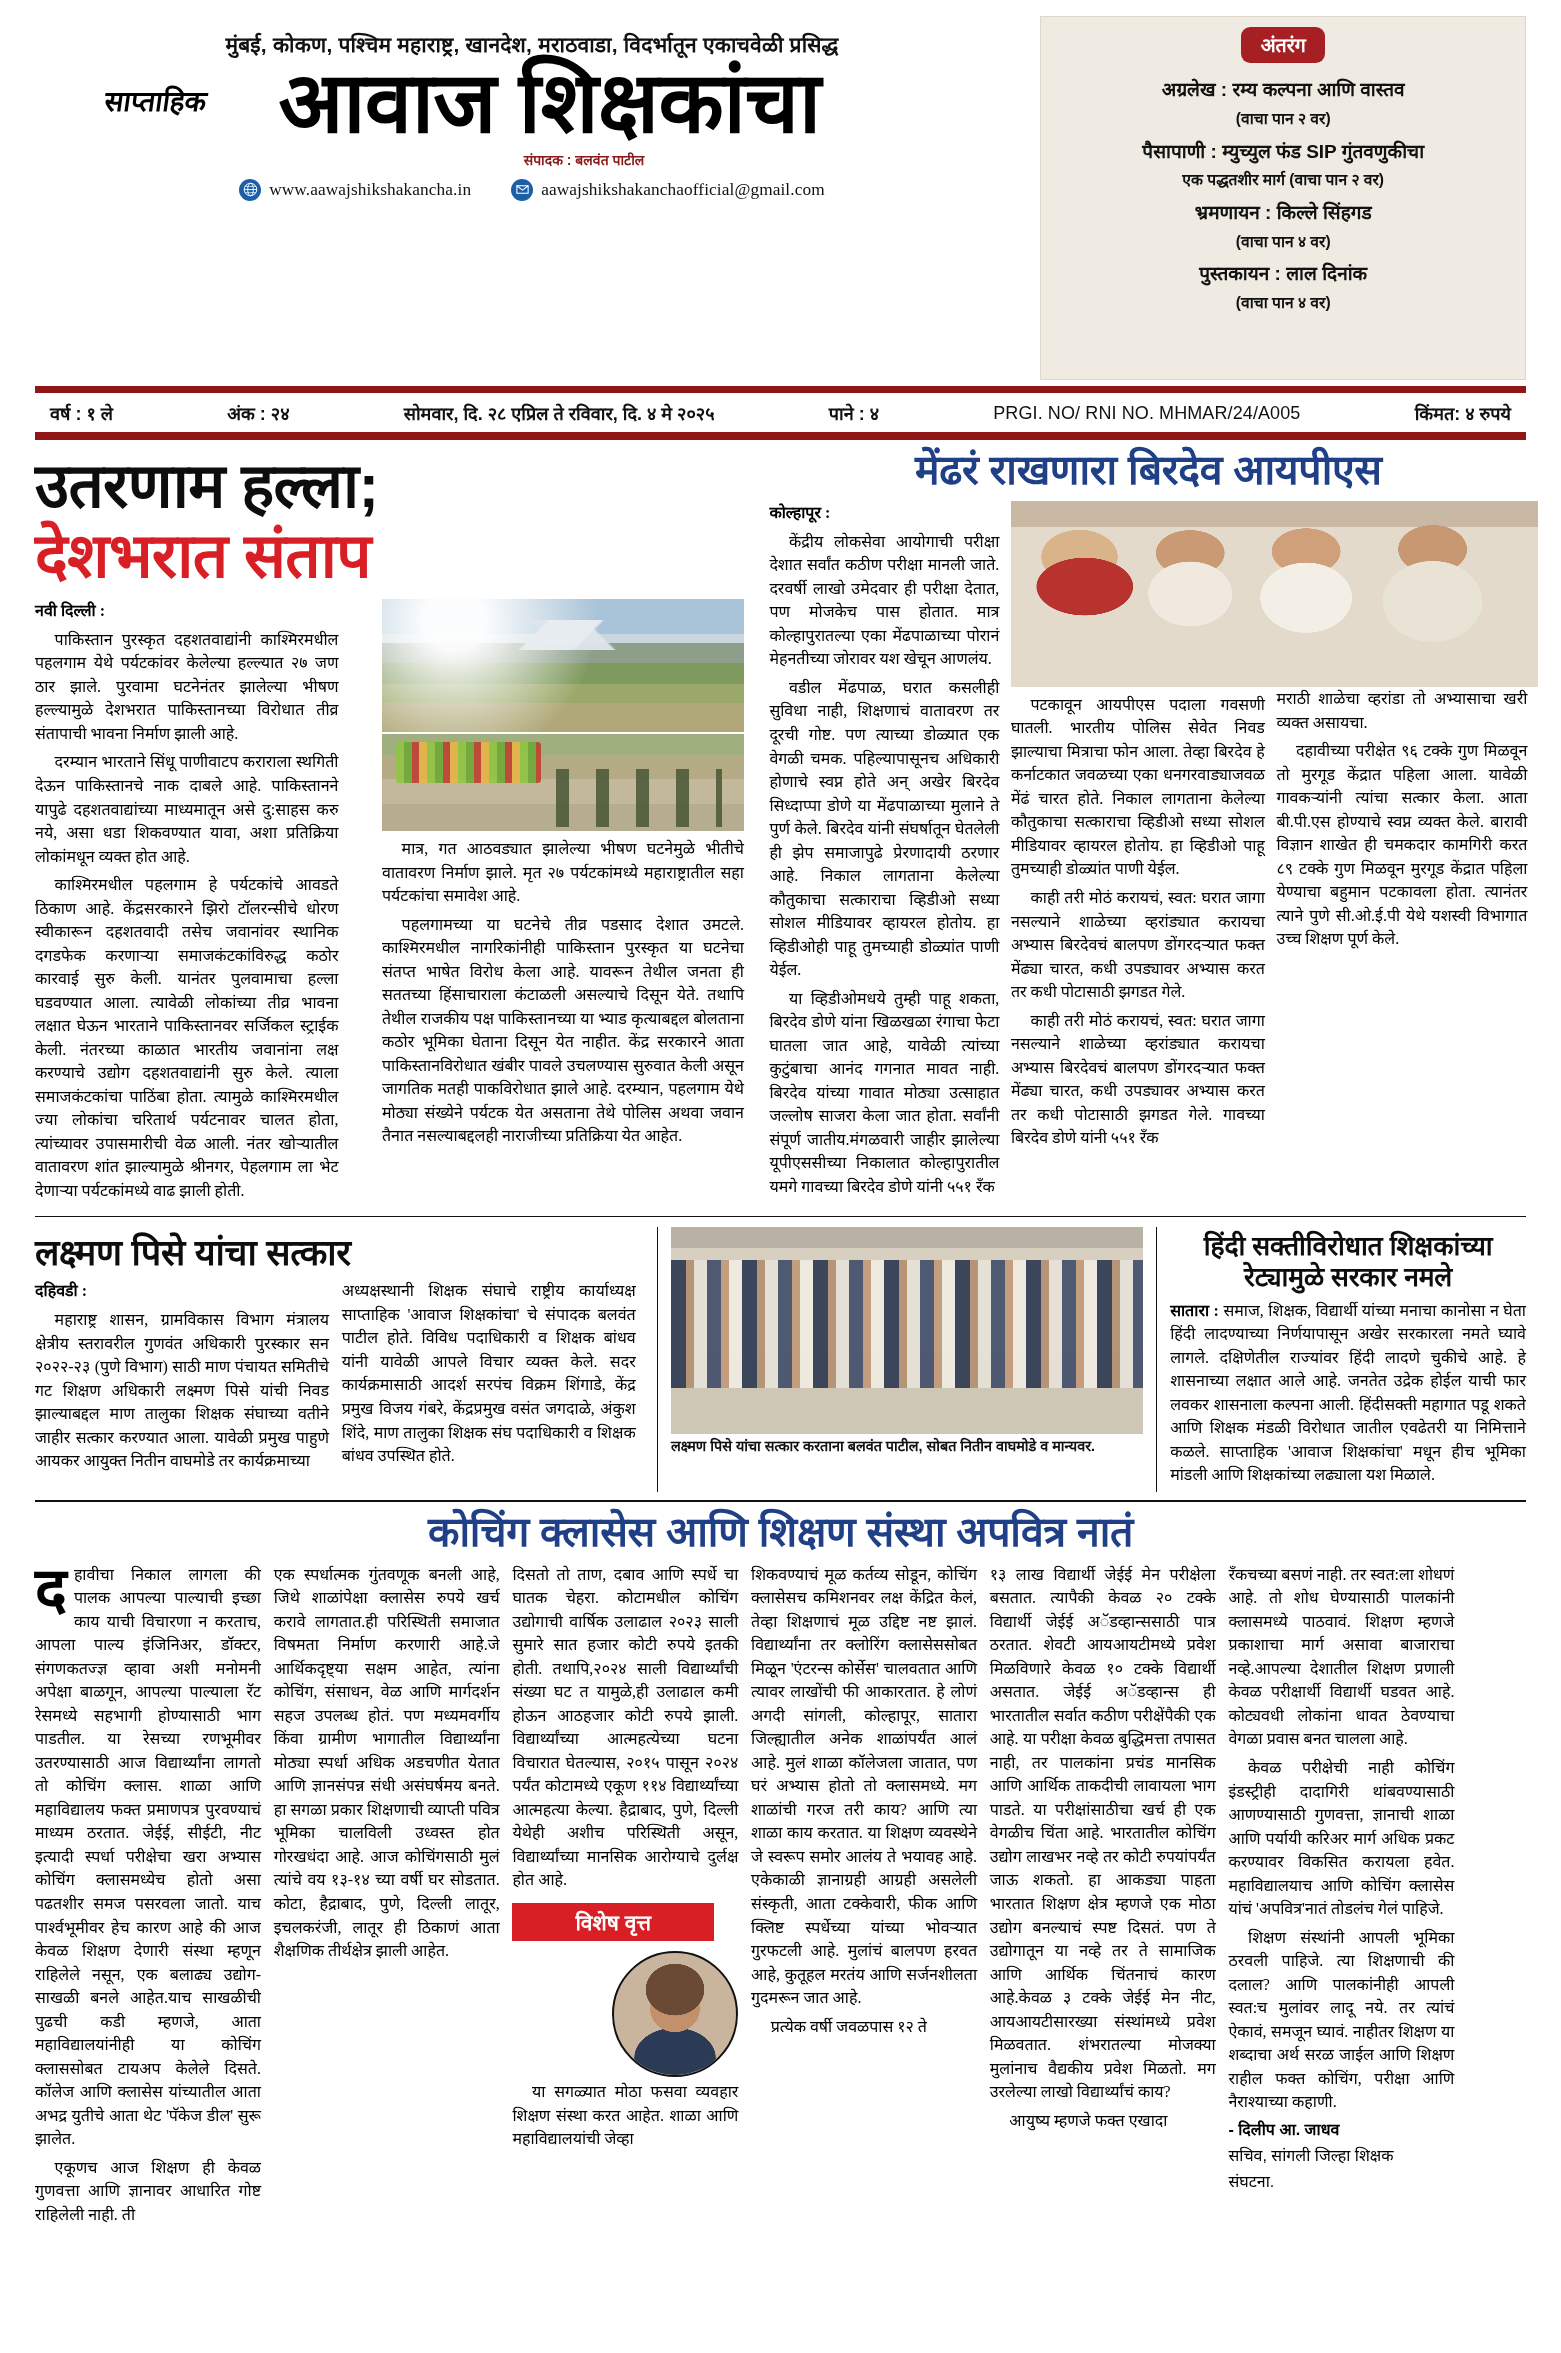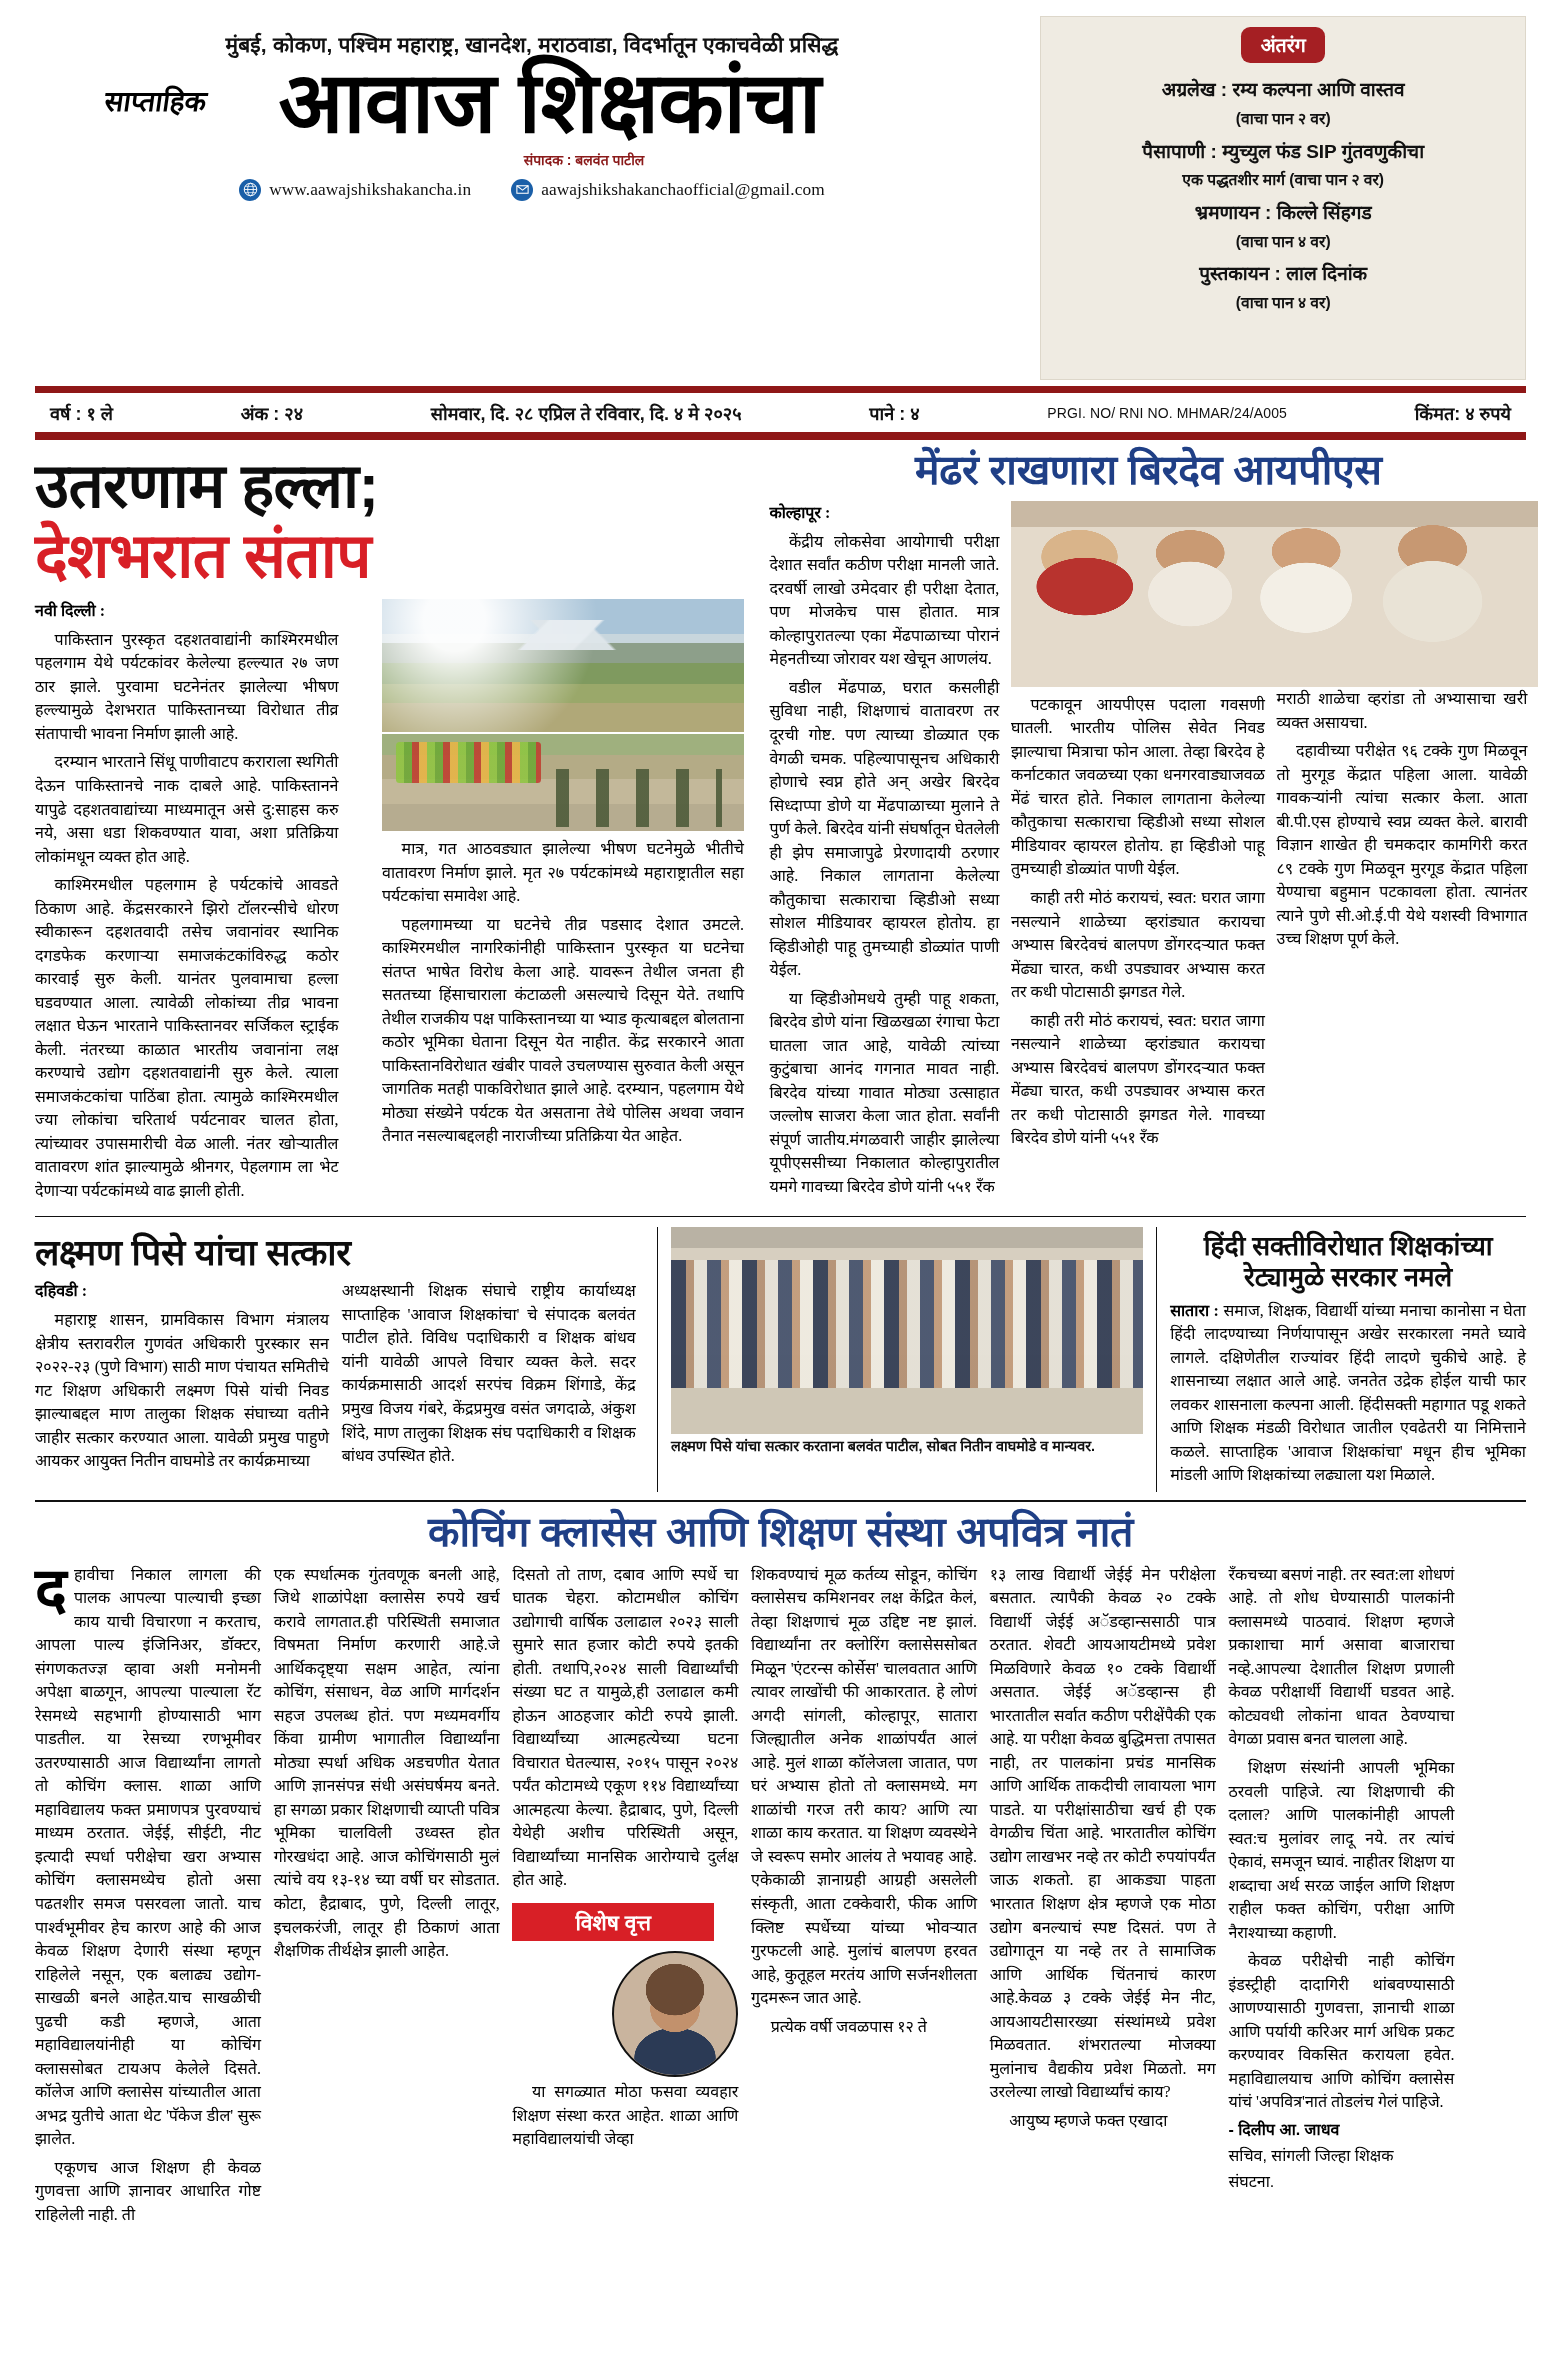--- a/index.html
+++ b/index.html
@@ -72,21 +72,21 @@
   }
 
   
   .rule-thick{height:7.5px;background:#8f1717;margin:5.8px 35px 0 35px;}
   .infobar{
     display:flex;align-items:center;justify-content:space-between;
     margin:0 35px;padding:8px 15px 7px 15px;box-sizing:border-box;
     font-family:"Liberation Sans","DejaVu Sans",sans-serif;
     font-size:18px;font-weight:700;color:#111;
   }
-  .infobar .prgi{font-size:14px;font-weight:400;letter-spacing:0.1px;}
+  .infobar .prgi{font-size:18px;font-weight:400;letter-spacing:0.1px;}
   .rule-thick2{height:7.5px;background:#8f1717;margin:0 35px;}
 
   
   .content{padding:0 35px;box-sizing:border-box;width:1561px;}
   .toprow{display:flex;margin-top:5.8px;}
   .colA{width:709px;}
   .vdiv{width:1.7px;background:#111;margin:0 12.7px;align-self:stretch;}
   .colB{width:769px;}
 
   .head-black{
@@ -433,22 +433,22 @@
         <div style="width:12.7px;"></div>
 
         <div style="width:226px;">
           <p class="bt noind">१३ लाख विद्यार्थी जेईई मेन परीक्षेला बसतात. त्यापैकी केवळ २० टक्के विद्यार्थी जेईई अॅडव्हान्ससाठी पात्र ठरतात. शेवटी आयआयटीमध्ये प्रवेश मिळविणारे केवळ १० टक्के विद्यार्थी असतात. जेईई अॅडव्हान्स ही भारतातील सर्वात कठीण परीक्षेंपैकी एक आहे. या परीक्षा केवळ बुद्धिमत्ता तपासत नाही, तर पालकांना प्रचंड मानसिक आणि आर्थिक ताकदीची लावायला भाग पाडते. या परीक्षांसाठीचा खर्च ही एक वेगळीच चिंता आहे. भारतातील कोचिंग उद्योग लाखभर नव्हे तर कोटी रुपयांपर्यंत जाऊ शकतो. हा आकड्या पाहता भारतात शिक्षण क्षेत्र म्हणजे एक मोठा उद्योग बनल्याचं स्पष्ट दिसतं. पण ते उद्योगातून या नव्हे तर ते सामाजिक आणि आर्थिक चिंतनाचं कारण आहे.केवळ ३ टक्के जेईई मेन नीट, आयआयटीसारख्या संस्थांमध्ये प्रवेश मिळवतात. शंभरातल्या मोजक्या मुलांनाच वैद्यकीय प्रवेश मिळतो. मग उरलेल्या लाखो विद्यार्थ्यांचं काय?</p>
           <p class="bt">आयुष्य म्हणजे फक्त एखादा</p>
         </div>
         <div style="width:12.7px;"></div>
 
         <div style="width:226px;">
           <p class="bt noind">रँकचच्या बसणं नाही. तर स्वत:ला शोधणं आहे. तो शोध घेण्यासाठी पालकांनी क्लासमध्ये पाठवावं. शिक्षण म्हणजे प्रकाशाचा मार्ग असावा बाजाराचा नव्हे.आपल्या देशातील शिक्षण प्रणाली केवळ परीक्षार्थी विद्यार्थी घडवत आहे. कोट्यवधी लोकांना धावत ठेवण्याचा वेगळा प्रवास बनत चालला आहे.</p>
+          <p class="bt">केवळ परीक्षेची नाही कोचिंग इंडस्ट्रीही दादागिरी थांबवण्यासाठी आणण्यासाठी गुणवत्ता, ज्ञानाची शाळा आणि पर्यायी करिअर मार्ग अधिक प्रकट करण्यावर विकसित करायला हवेत. महाविद्यालयाच आणि कोचिंग क्लासेस यांचं 'अपवित्र'नातं तोडलंच गेलं पाहिजे.</p>
           <p class="bt">शिक्षण संस्थांनी आपली भूमिका ठरवली पाहिजे. त्या शिक्षणाची की दलाल? आणि पालकांनीही आपली स्वत:च मुलांवर लादू नये. तर त्यांचं ऐकावं, समजून घ्यावं. नाहीतर शिक्षण या शब्दाचा अर्थ सरळ जाईल आणि शिक्षण राहील फक्त कोचिंग, परीक्षा आणि नैराश्याच्या कहाणी.</p>
-          <p class="bt">केवळ परीक्षेची नाही कोचिंग इंडस्ट्रीही दादागिरी थांबवण्यासाठी आणण्यासाठी गुणवत्ता, ज्ञानाची शाळा आणि पर्यायी करिअर मार्ग अधिक प्रकट करण्यावर विकसित करायला हवेत. महाविद्यालयाच आणि कोचिंग क्लासेस यांचं 'अपवित्र'नातं तोडलंच गेलं पाहिजे.</p>
           <div class="byline">- दिलीप आ. जाधव</div>
           <div class="byline" style="font-weight:400;">सचिव, सांगली जिल्हा शिक्षक</div>
           <div class="byline" style="font-weight:400;">संघटना.</div>
         </div>
       </div>
     </div>
 
   </div>
 </div>
 

